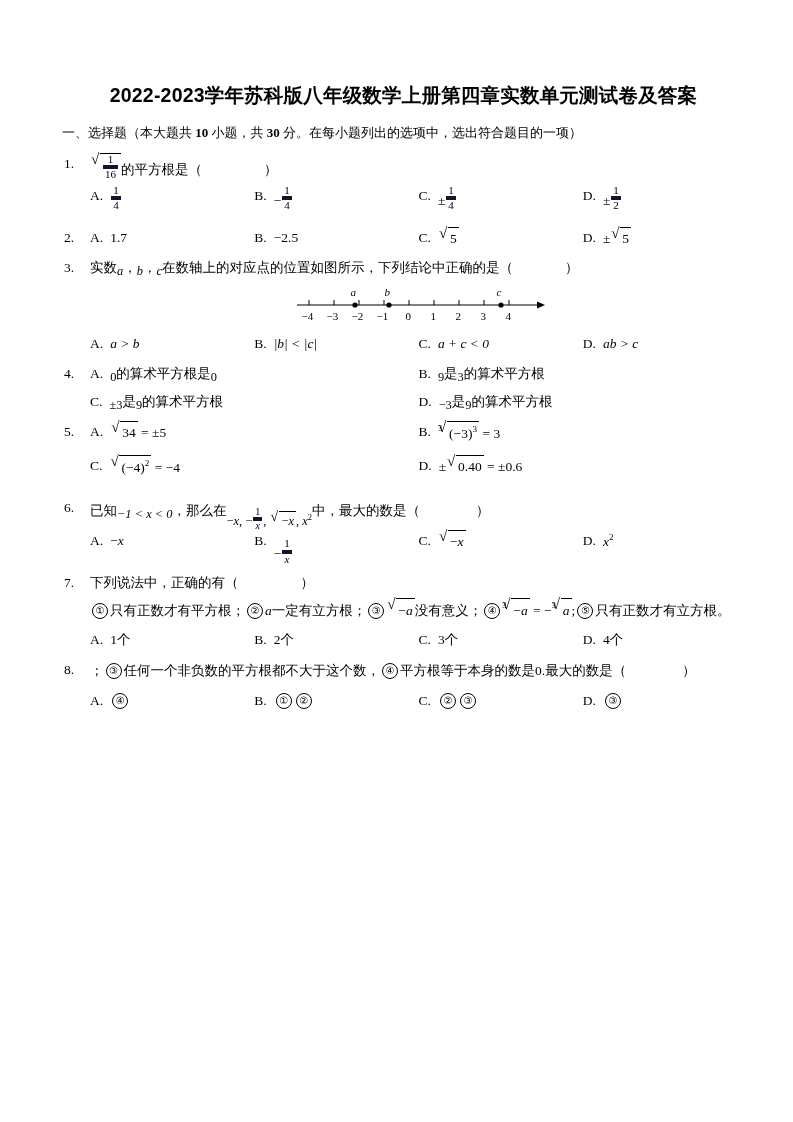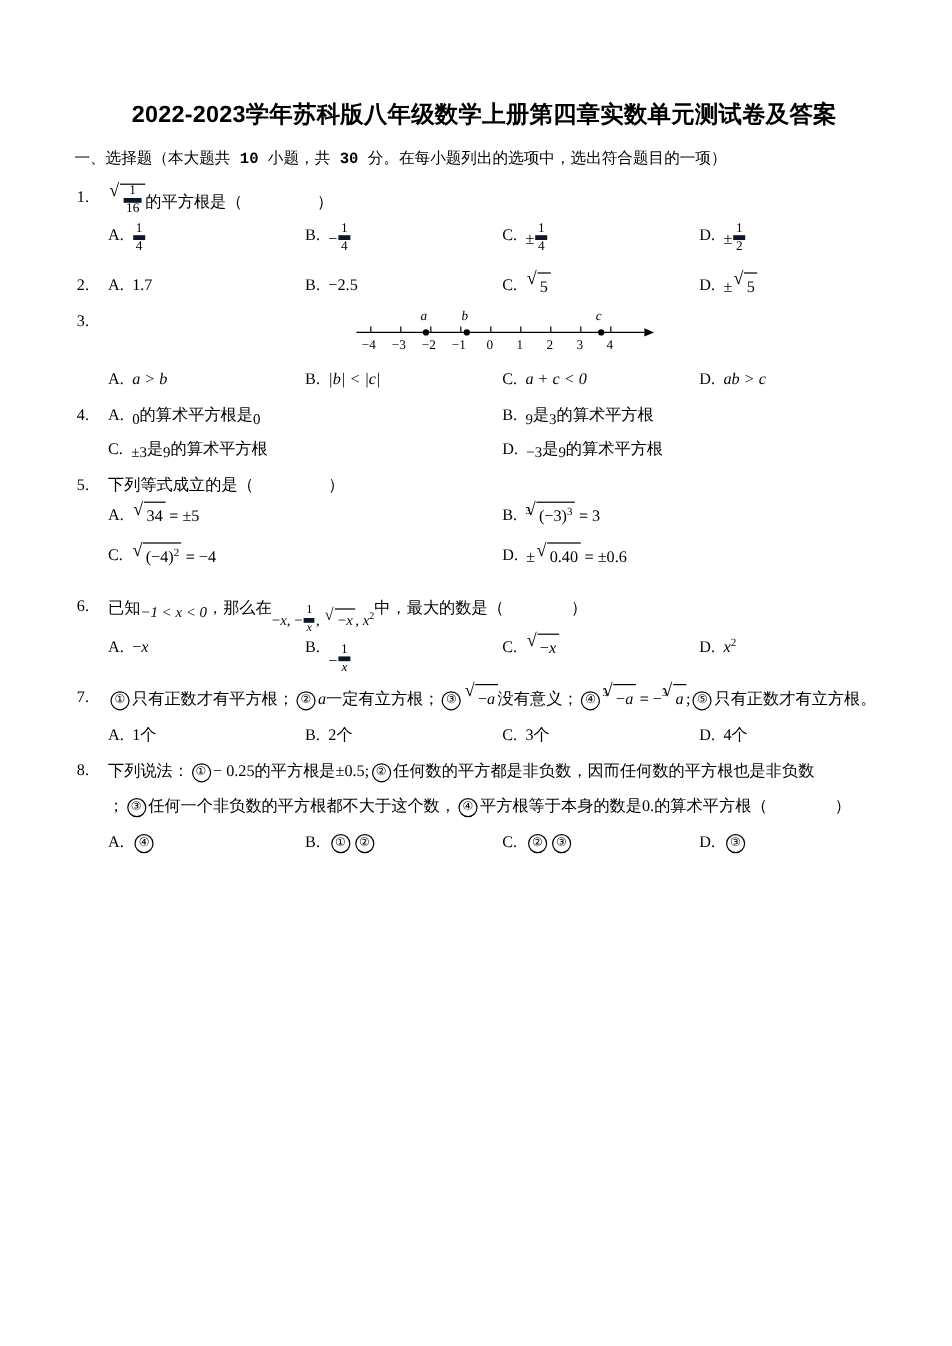--- a/index.html
+++ b/index.html
@@ -28,21 +28,20 @@
     font-size: 19.5px;
     text-align: center;
     letter-spacing: 0.2px;
     margin: 0 0 14px 0;
     white-space: nowrap;
   }
   .section-head {
     font-size: 13px;
     margin: 0 0 10px 2px;
     line-height: 1.5;
-    font-family: Liberation Mono, monospace;
   }
   .section-head b { font-weight: bold; }
 
   .q {
     position: relative;
     margin-bottom: 8px;
     font-size: 13.5px;
     line-height: 1.6;
   }
   .q-num {
@@ -218,20 +217,23 @@
           <span class="opt-lab">D.</span>
           <span class="opt-body">±<span class="sqrt"><span class="rad">√</span><span class="body">5</span></span></span>
         </div>
       </div>
     </div>
   </div>
 
   <div class="q">
     <span class="q-num">3.</span>
     <div class="q-body">
+      <div class="q-stem">
+        <span>实数</span><span class="mi" style="font-size:0.92em;position:relative;top:3px">a</span>，<span class="mi" style="font-size:0.92em;position:relative;top:3px">b</span>，<span class="mi" style="font-size:0.92em;position:relative;top:3px">c</span><span>在数轴上的对应点的位置如图所示，下列结论中正确的是（</span><span style="display:inline-block;width:52px"></span><span>）</span>
+      </div>
 
       <div class="numline-wrap">
         <div class="numline">
           <svg width="260" height="44" viewBox="0 0 260 44">
             <line x1="8" y1="20" x2="248" y2="20" stroke="#000" stroke-width="1"></line>
             <polygon points="248,16.5 256,20 248,23.5" fill="#000"></polygon>
             <g stroke="#000" stroke-width="1">
               <line x1="20" y1="15" x2="20" y2="20"></line>
               <line x1="45" y1="15" x2="45" y2="20"></line>
               <line x1="70" y1="15" x2="70" y2="20"></line>
@@ -305,23 +307,20 @@
           <span class="opt-lab">D.</span>
           <span class="opt-body"><span class="mn" style="font-size:0.92em;position:relative;top:3px">−3</span><span>是</span><span class="mn" style="font-size:0.92em;position:relative;top:3px">9</span><span>的算术平方根</span></span>
         </div>
       </div>
     </div>
   </div>
 
   <div class="q">
     <span class="q-num">5.</span>
     <div class="q-body">
-      <div class="q-stem">
-        <span>下列等式成立的是（</span><span style="display:inline-block;width:62px"></span><span>）</span>
-      </div>
       <div class="opts c2 opts-tall">
         <div class="opt">
           <span class="opt-lab">A.</span>
           <span class="opt-body"><span class="sqrt"><span class="rad">√</span><span class="body">34</span></span> = ±5</span>
         </div>
         <div class="opt">
           <span class="opt-lab">B.</span>
           <span class="opt-body"><span class="root-idx">3</span><span class="sqrt"><span class="rad">√</span><span class="body">(−3)<sup class="exp">3</sup></span></span> = 3</span>
         </div>
       </div>
@@ -361,20 +360,23 @@
           <span class="opt-lab">D.</span>
           <span class="opt-body"><span class="mi">x</span><sup class="exp">2</sup></span>
         </div>
       </div>
     </div>
   </div>
 
   <div class="q">
     <span class="q-num">7.</span>
     <div class="q-body">
+      <div class="q-stem">
+        <span>下列说法中，正确的有（</span><span style="display:inline-block;width:62px"></span><span>）</span>
+      </div>
       <div class="inline-q7">
         <span class="circnum">①</span><span>只有正数才有平方根；</span><span class="circnum">②</span><span class="mi">a</span><span>一定有立方根；</span><span class="circnum">③</span><span class="sqrt"><span class="rad">√</span><span class="body">−<span class="mi">a</span></span></span><span>没有意义；</span><span class="circnum">④</span><span><span class="root-idx">3</span><span class="sqrt"><span class="rad">√</span><span class="body">−<span class="mi">a</span></span></span> = −<span class="root-idx">3</span><span class="sqrt"><span class="rad">√</span><span class="body"><span class="mi">a</span></span></span>;</span><span class="circnum">⑤</span><span>只有正数才有立方根。</span>
       </div>
       <div class="opts c4" style="margin-top:6px">
         <div class="opt">
           <span class="opt-lab">A.</span>
           <span class="opt-body">1个</span>
         </div>
         <div class="opt">
           <span class="opt-lab">B.</span>
@@ -389,24 +391,21 @@
           <span class="opt-body">4个</span>
         </div>
       </div>
     </div>
   </div>
 
   <div class="q">
     <span class="q-num">8.</span>
     <div class="q-body">
       <div class="q-stem inline-q7">
-        <span>下列说法：</span><span class="circnum">①</span><span>− 0.25的平方根是±0.5;</span><span class="circnum">②</span><span>任何数的平方都是非负数，因而任何数的平方根也是非负数</span>
-      </div>
-      <div class="q-stem inline-q7">
-        <span>；</span><span class="circnum">③</span><span>任何一个非负数的平方根都不大于这个数，</span><span class="circnum">④</span><span>平方根等于本身的数是0.</span><span>的算术平方根（</span><span style="display:inline-block;width:56px"></span><span>）</span>
+        <span>；</span><span class="circnum">③</span><span>任何一个非负数的平方根都不大于这个数，</span><span class="circnum">④</span><span>平方根等于本身的数是0.</span><span>最大的数是（</span><span style="display:inline-block;width:56px"></span><span>）</span>
       </div>
       <div class="opts c4" style="margin-top:6px">
         <div class="opt">
           <span class="opt-lab">A.</span>
           <span class="opt-body"><span class="circnum">④</span></span>
         </div>
         <div class="opt">
           <span class="opt-lab">B.</span>
           <span class="opt-body"><span class="circnum">①</span><span class="circnum">②</span></span>
         </div>

